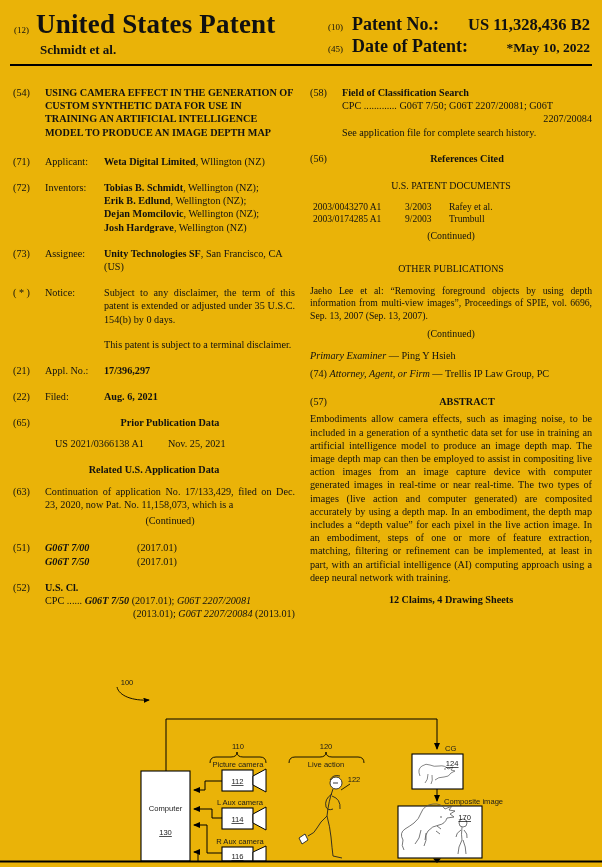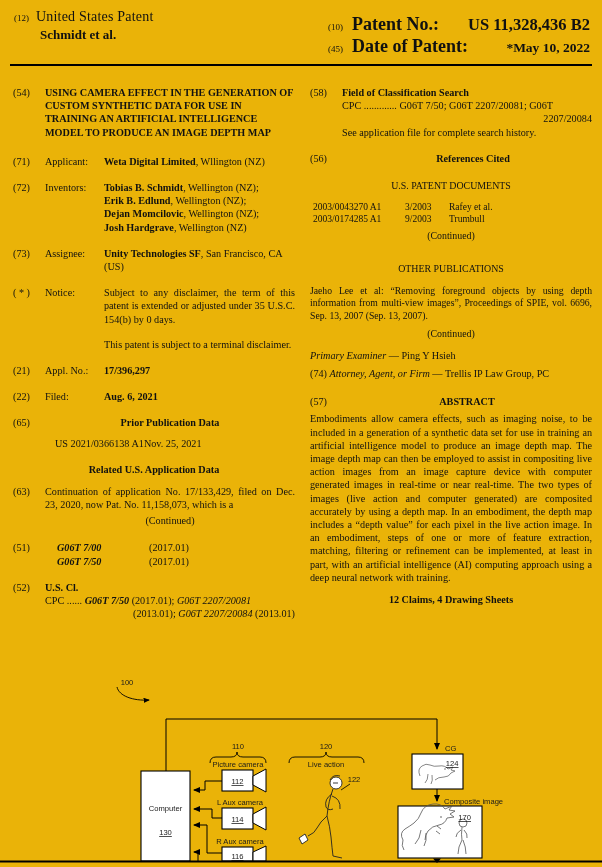--- a/index.html
+++ b/index.html
@@ -3,21 +3,21 @@
 <meta charset="utf-8">
 <style>
   html,body{margin:0;padding:0;background:#fff;}
   .page{position:relative;width:602px;height:867px;background:#eab308;color:#111;
         font-family:"Liberation Serif",serif;overflow:hidden;}
 
   
   .hdr{display:flex;justify-content:space-between;padding:9px 12px 0 14px;}
   .h1row{display:flex;align-items:baseline;gap:7px;}
   .code-sm{font-size:9px;white-space:nowrap;}
-  .doc-title{font-size:14px;font-weight:400;letter-spacing:.2px;}
+  .doc-title{font-size:27px;font-weight:700;letter-spacing:.2px;}
   .inv-short{font-size:13px;font-weight:700;margin:2px 0 0 26px;}
   .hdr-right{width:262px;padding-top:5px;}
   .hr-row{display:flex;align-items:baseline;margin-bottom:1px;}
   .hr-row .code-sm{width:24px;flex:none;}
   .hr-label{font-weight:700;font-size:18px;white-space:nowrap;}
   .hr-val{margin-left:auto;font-weight:700;font-size:13.5px;white-space:nowrap;}
   .hr-val.big{font-size:16.5px;}
   .hdr-rule{border-top:2px solid #000;margin:6px 10px 0 10px;}
 
   
@@ -29,38 +29,38 @@
   .row{display:flex;}
   .lbl{width:59px;flex:none;}
   .val{flex:1;min-width:0;}
   .just{text-align:justify;}
   .bold-title{font-weight:700;margin-bottom:3px;}
   .chead{text-align:center;font-weight:700;}
   .shead{font-weight:700;}
   .val p{margin:0;}
   .val p.mt{margin-top:12px;}
   b{font-weight:700;}
-  .pubrow{display:flex;padding-left:10px;margin-top:7px;}
+  .pubrow{display:flex;gap:24px;padding-left:10px;margin-top:7px;}
   .fullhead{text-align:center;font-weight:700;margin:0 0 9px 0;}
   .cont{text-align:center;margin-top:3px;}
   .iclrow{display:flex;margin-top:.5px;}
   .icls{width:92px;flex:none;font-weight:700;font-style:italic;}
   .cpc2{text-align:right;}
   .ralign{text-align:right;}
   .uspd{text-align:center;font-size:9.9px;margin:14px 0 10px 0;}
   .patrow{display:flex;font-size:9.5px;line-height:11.6px;padding-left:3px;}
   .pno{width:92px;flex:none;}
   .pdt{width:44px;flex:none;}
   .opub{font-size:9.7px;line-height:12.6px;}
   .cont.sm{font-size:9.9px;margin-top:4px;}
   .exam{margin:5px 0 0 0;}
   .abshead{margin-top:15px;margin-bottom:4px;}
   .abstext{margin-top:2px;}
   .claims{text-align:center;font-weight:700;margin-top:9px;}
-  .mt8{margin-top:9px;gap:12px;}
+  .mt8{margin-top:9px;}
   .mt18{margin-top:19px;}
 
   
   .fig{position:absolute;left:0;top:670px;}
   .fig text{font-family:"Liberation Sans",sans-serif;font-size:7.6px;fill:#1a1a1a;}
 </style>
 </head>
 <body>
 
 <div class="page">

